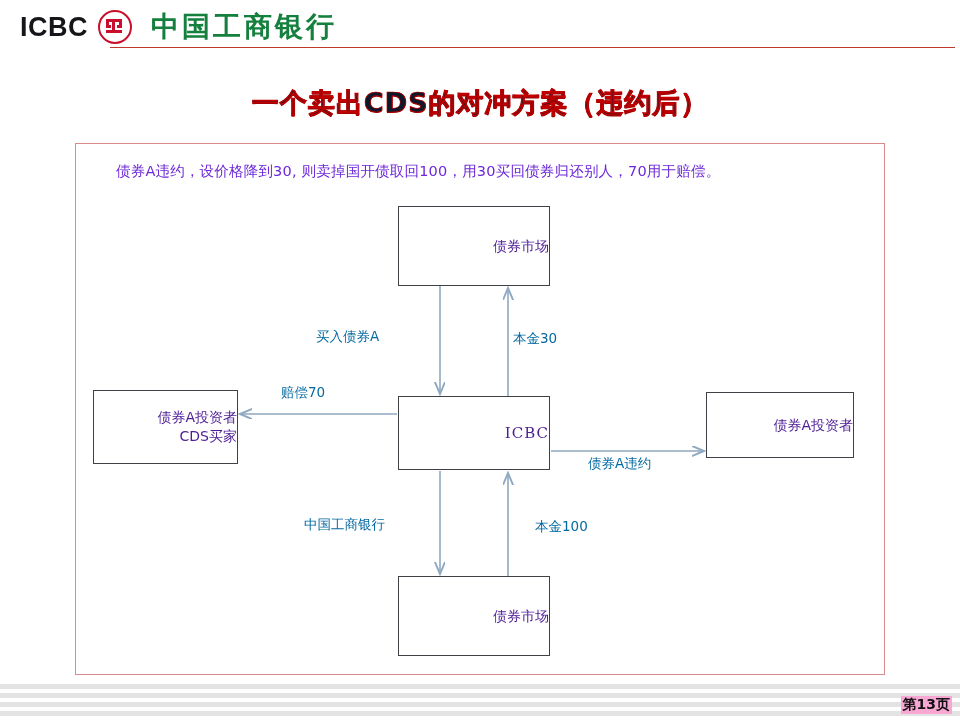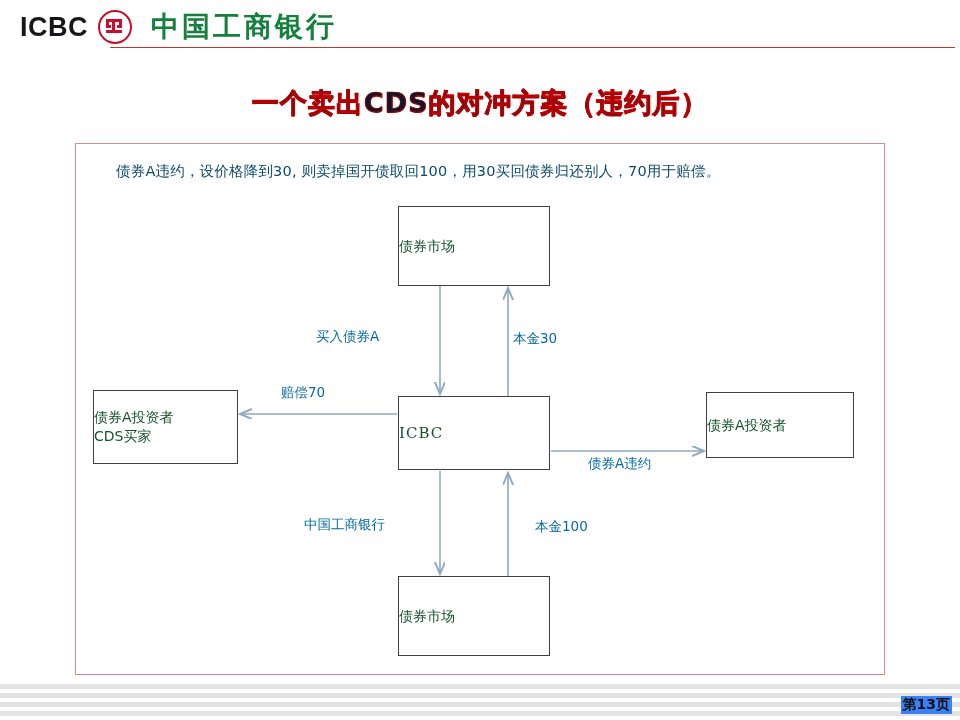--- a/index.html
+++ b/index.html
@@ -95,38 +95,38 @@
     box-sizing: border-box;
     background: #ffffff;
   }
 
   .desc {
     position: absolute;
     left: 40px; top: 18px;
     width: 740px;
     font-family: "DejaVu Sans", sans-serif;
     font-size: 14.5px;
-    color: #0c4a6e;
+    color: #6d28d9;
     white-space: nowrap;
     letter-spacing: 0.2px;
   }
 
   
   .node {
     position: absolute;
     border: 1.3px solid #3f3f46;
     background: #ffffff;
     box-sizing: border-box;
     display: flex;
     flex-direction: column;
-    align-items: flex-start;
+    align-items: flex-end;
     justify-content: center;
     font-family: "DejaVu Sans", sans-serif;
     font-size: 14px;
-    color: #14532d;
+    color: #4c1d95;
     line-height: 1.35;
     z-index: 2;
   }
   .node-top    { left: 322px; top: 62px;  width: 152px; height: 80px; }
   .node-left   { left: 17px;  top: 246px; width: 145px; height: 74px; }
   .node-center { left: 322px; top: 252px; width: 152px; height: 74px; }
   .node-right  { left: 630px; top: 248px; width: 148px; height: 66px; }
   .node-bottom { left: 322px; top: 432px; width: 152px; height: 80px; }
   .node-center .lbl {
     font-family: "DejaVu Serif", "Liberation Serif", serif;
@@ -176,21 +176,21 @@
   .st2 { top: 11px; height: 5px; }
   .st3 { top: 20px; height: 5px; }
   .st4 { top: 29px; height: 5px; }
   .page-num {
     position: absolute;
     right: 8px; top: 14px;
     font-family: "DejaVu Sans", sans-serif;
     font-size: 14px;
     font-weight: bold;
     color: #111111;
-    background: #3b82f6;
+    background: #f9a8d4;
     padding: 0 2px;
     z-index: 2;
   }
 </style>
 </head>
 <body>
 
 <div class="header">
   <div class="logo-wrap">
     <span class="logo-icbc">ICBC</span>

